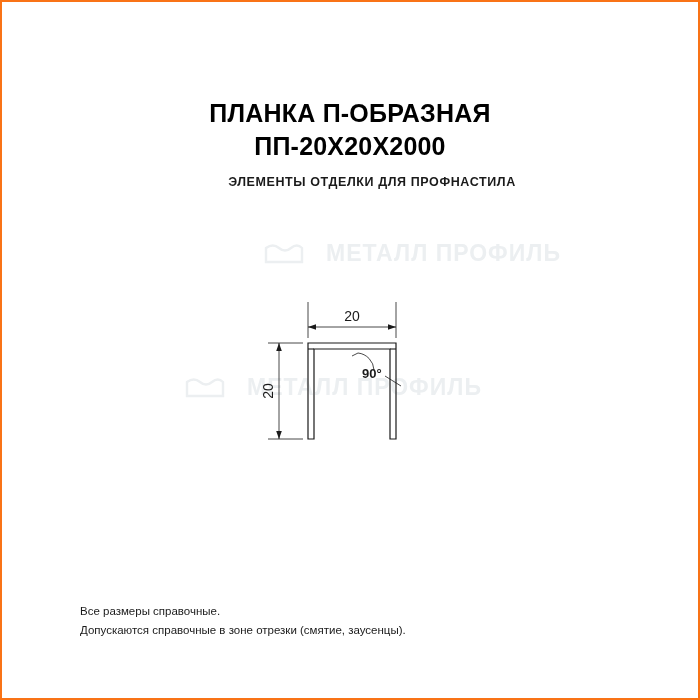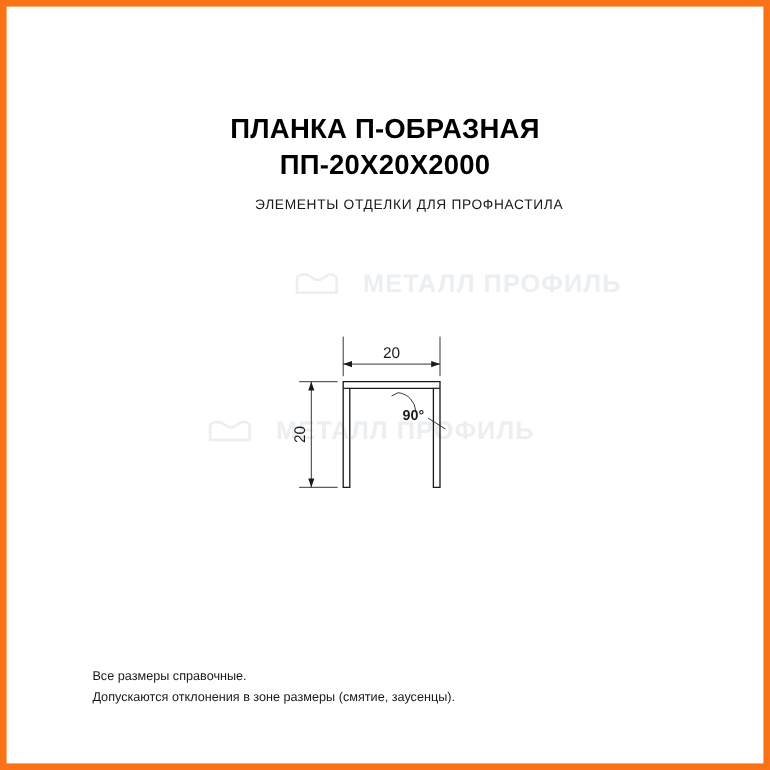--- a/index.html
+++ b/index.html
@@ -11,21 +11,21 @@
     height: 700px;
     background: #ffffff;
     font-family: "Liberation Sans", sans-serif;
     color: #1a1a1a;
     position: relative;
     overflow: hidden;
   }
   .page {
     position: absolute;
     inset: 0;
-    border: 6px solid #f97316;
+    border: 2px solid #f97316;
     box-sizing: border-box;
   }
 
   
   .header {
     position: absolute;
     top: 96px;
     left: 0;
     right: 0;
     text-align: center;
@@ -42,21 +42,21 @@
     font-weight: bold;
     letter-spacing: 0.2px;
     line-height: 1.25;
     color: #000;
     margin-top: 2px;
     text-align: center;
   }
   .subtitle {
     margin-top: 12px;
     font-size: 12.5px;
-    font-weight: normal;
+    font-weight: bold;
     letter-spacing: 0.6px;
     color: #1a1a1a;
     padding-left: 44px;
   }
 
   
   .wm {
     position: absolute;
     color: #eceff1;
     font-size: 23px;
@@ -147,16 +147,16 @@
 
     <text x="350" y="319" text-anchor="middle" font-family="Liberation Sans, sans-serif" font-size="14" fill="#1a1a1a">20</text>
 
     <text x="271" y="389" text-anchor="middle" font-family="Liberation Sans, sans-serif" font-size="14" fill="#1a1a1a" transform="rotate(-90 271 389)">20</text>
 
     <text x="360" y="376" text-anchor="start" font-family="Liberation Sans, sans-serif" font-size="13" font-weight="bold" fill="#1a1a1a">90°</text>
   </svg>
 
   <div class="notes">
     <div>Все размеры справочные.</div>
-    <div>Допускаются отклонения в зоне размеры (смятие, заусенцы).</div>
+    <div>Допускаются справочные в зоне отрезки (смятие, заусенцы).</div>
   </div>
 
 </div>
 
 </body></html>

